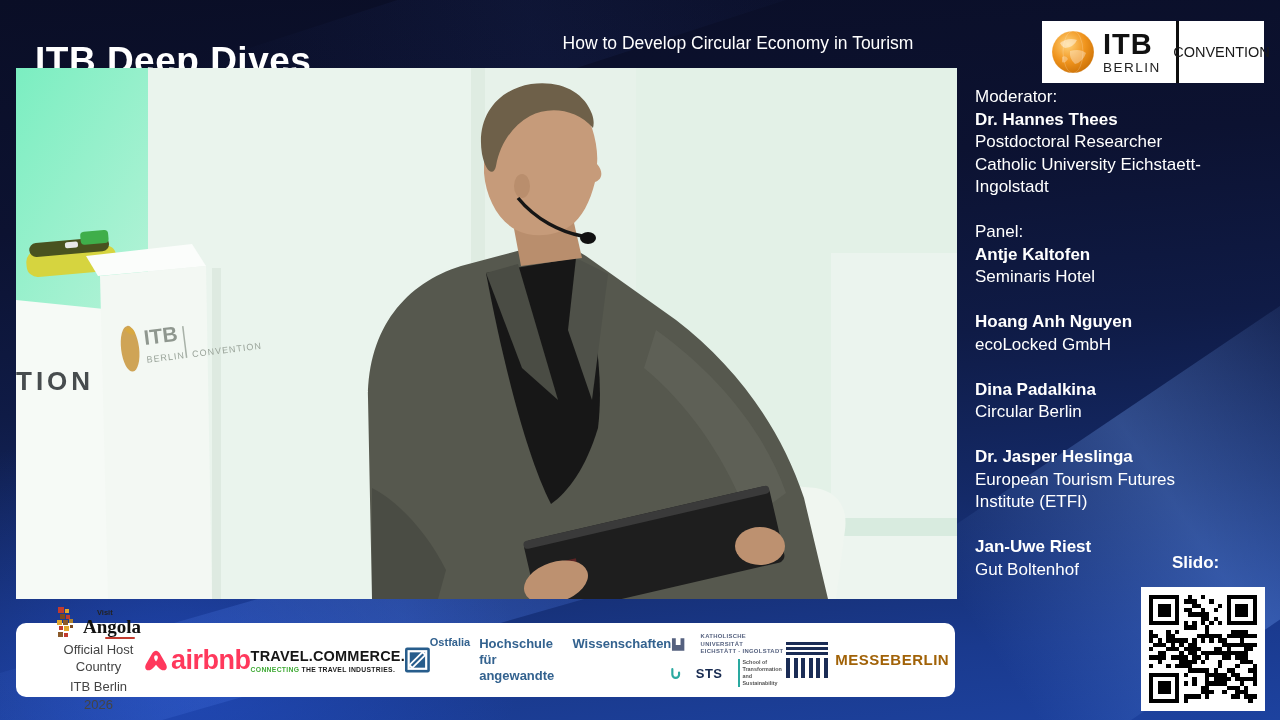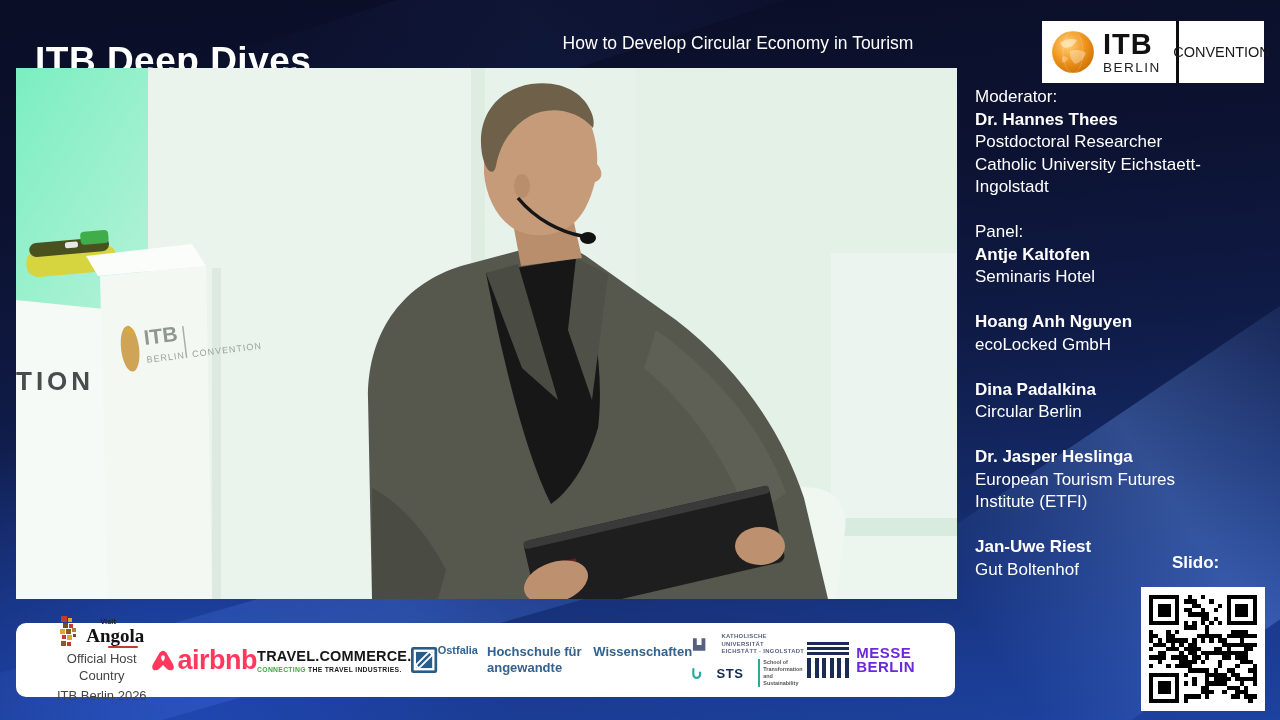--- a/index.html
+++ b/index.html
@@ -75,21 +75,21 @@
   .ku-line { font-size:5.9px; font-weight:600; letter-spacing:.3px; color:#55617f; }
   .sts-word { font-size:13px; font-weight:800; color:#16294f; letter-spacing:.5px; }
   .sts-lines { display:flex; flex-direction:column; line-height:1.3; border-left:2px solid #2aa9a0; padding-left:3px; }
   .sts-line { font-size:5.4px; color:#555; font-weight:600; }
 
   .messe { gap:7px; }
   .messe-icon { display:flex; flex-direction:column; gap:2px; }
   .messe-hbar { width:42px; height:3px; background:#1a2c55; }
   .messe-cols { display:flex; gap:3.5px; margin-top:1px; }
   .messe-col { width:4px; height:20px; background:#1a2c55; }
-  .messe-text { display:flex; flex-direction:column; line-height:.95; color:#6d28d9; font-weight:800; font-size:15px; letter-spacing:.5px; }
+  .messe-text { display:flex; flex-direction:row; line-height:.95; color:#a16207; font-weight:800; font-size:15px; letter-spacing:.5px; }
 </style>
 </head>
 <body>
 
 <div class="glow-bl"></div>
 <div class="streak streak1"></div>
 <div class="streak streak2"></div>
 <div class="streak streak3"></div>
 
 <div class="brand">ITB Deep Dives</div>

